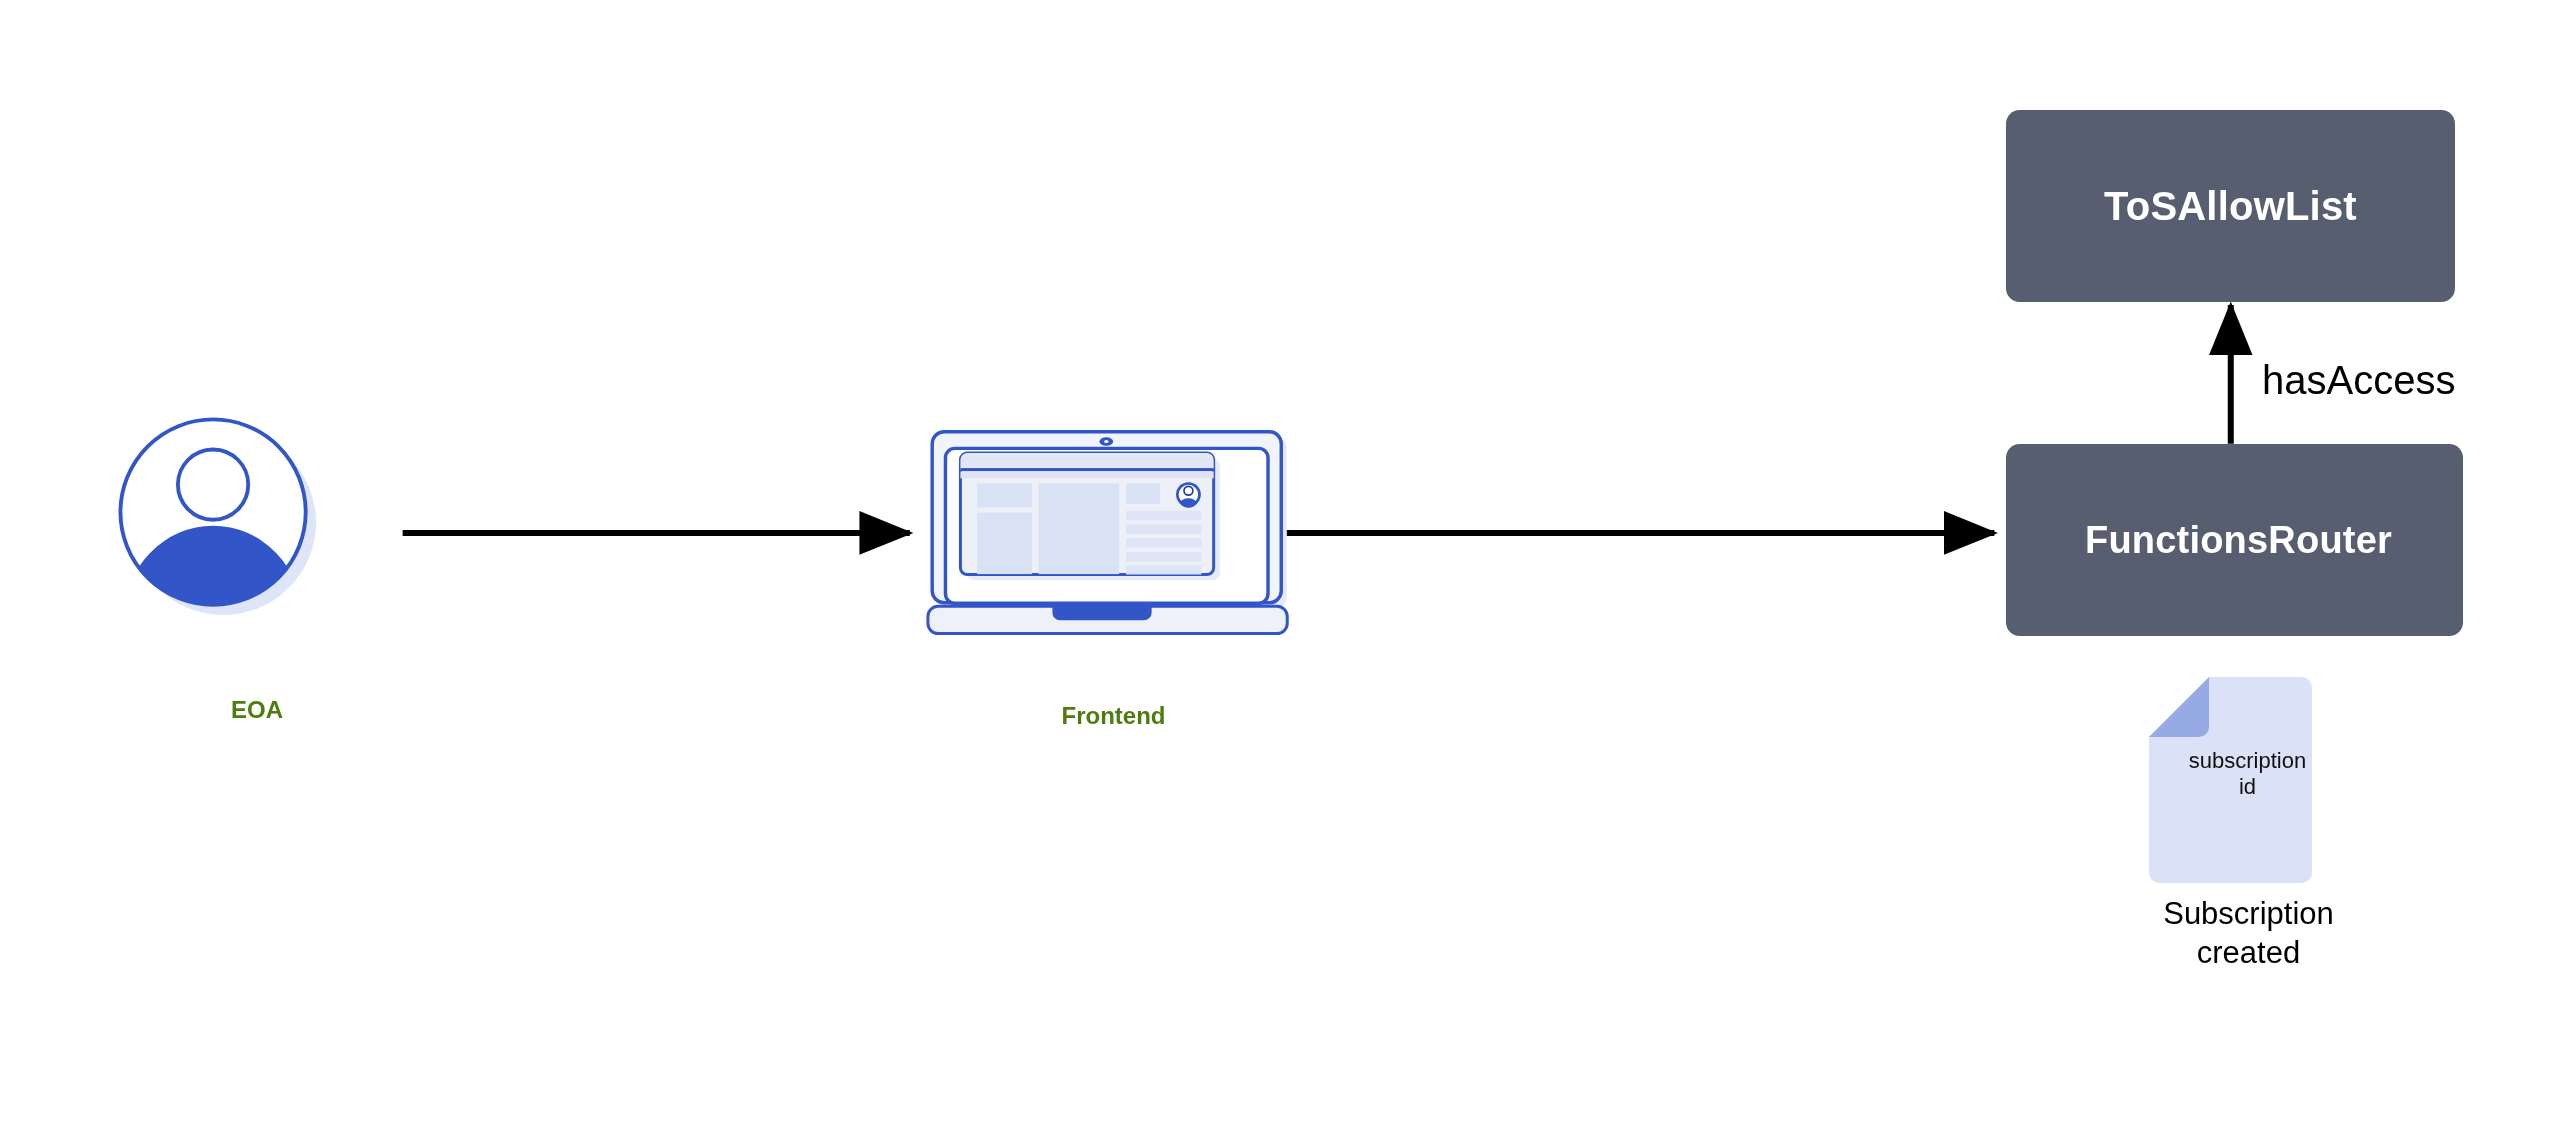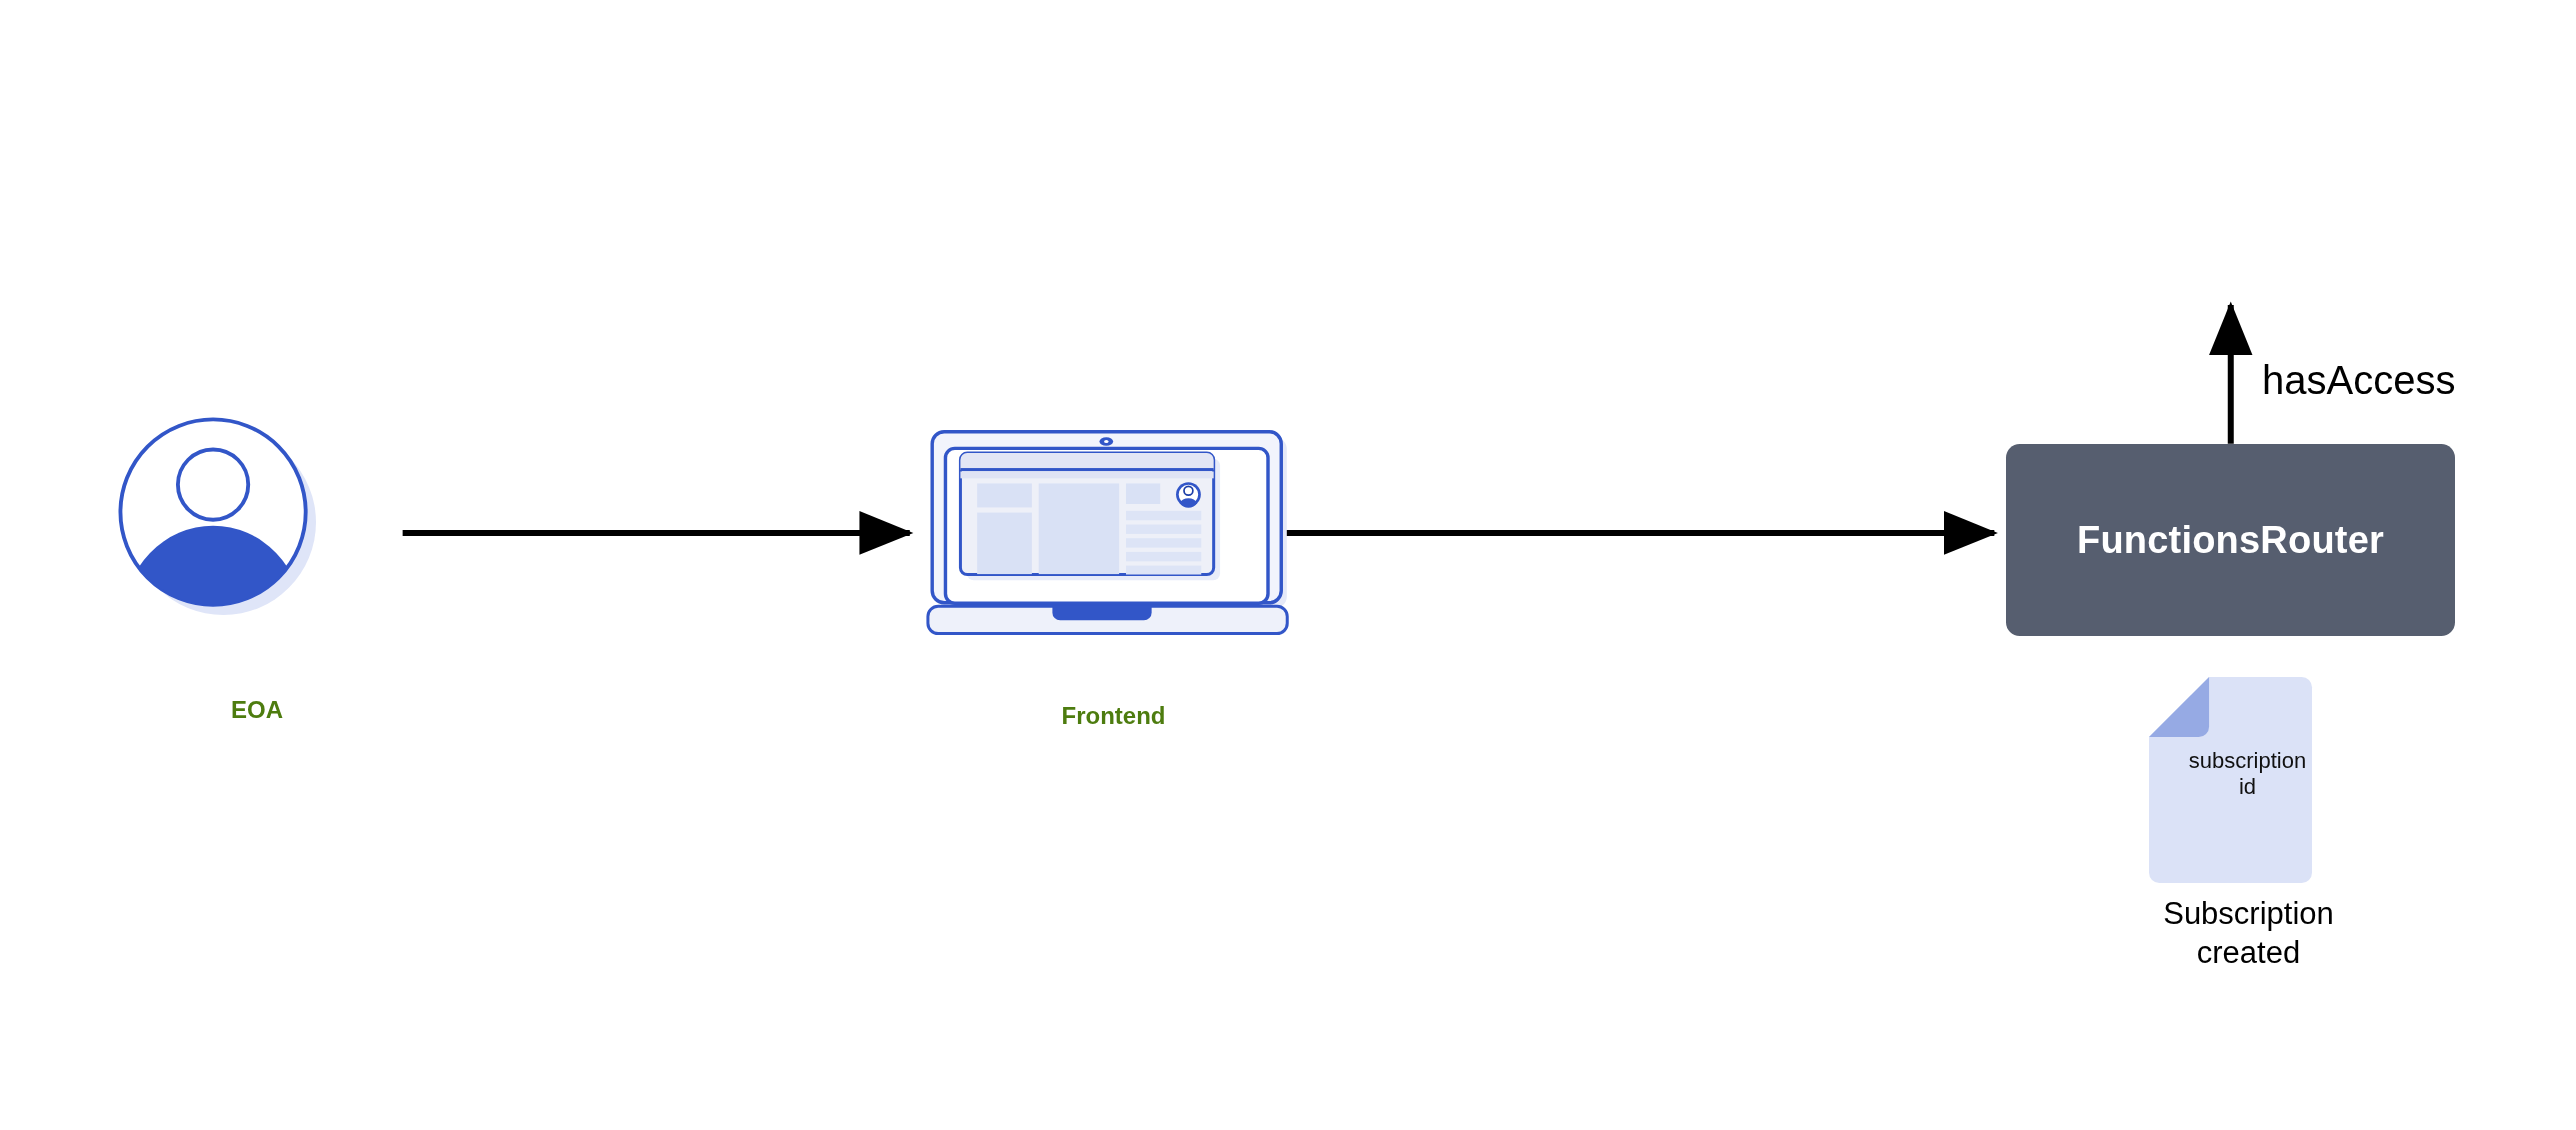--- a/index.html
+++ b/index.html
@@ -45,20 +45,21 @@
     background: #565e6f;
     font-size: 40px;
   }
   #box-router {
     left: 2006px;
     top: 444px;
     width: 449px;
     height: 192px;
     background: #565e6f;
     font-size: 38px;
+    padding-left: 8px;
   }
 
   
   .node-label {
     position: absolute;
     text-align: center;
     color: #4d7c0f;
     font-weight: bold;
     font-size: 24px;
     line-height: 1.18;
@@ -259,20 +260,23 @@
 
       <path d="M70 0 V58 a12 12 0 0 1 -12 12 H0 Z" fill="#96aae4"></path>
     </svg>
   </div>
 
   <div id="doc-text">
     <span>subscription</span><br>
     <span>id</span>
   </div>
 
+  <div class="proc-box" id="box-tos">
+    <span>ToSAllowList</span>
+  </div>
 
   <div class="proc-box" id="box-router">
     <span>FunctionsRouter</span>
   </div>
 
   <div class="node-label" id="label-eoa">EOA</div>
 
   <div class="node-label" id="label-frontend">Frontend</div>
 
 

